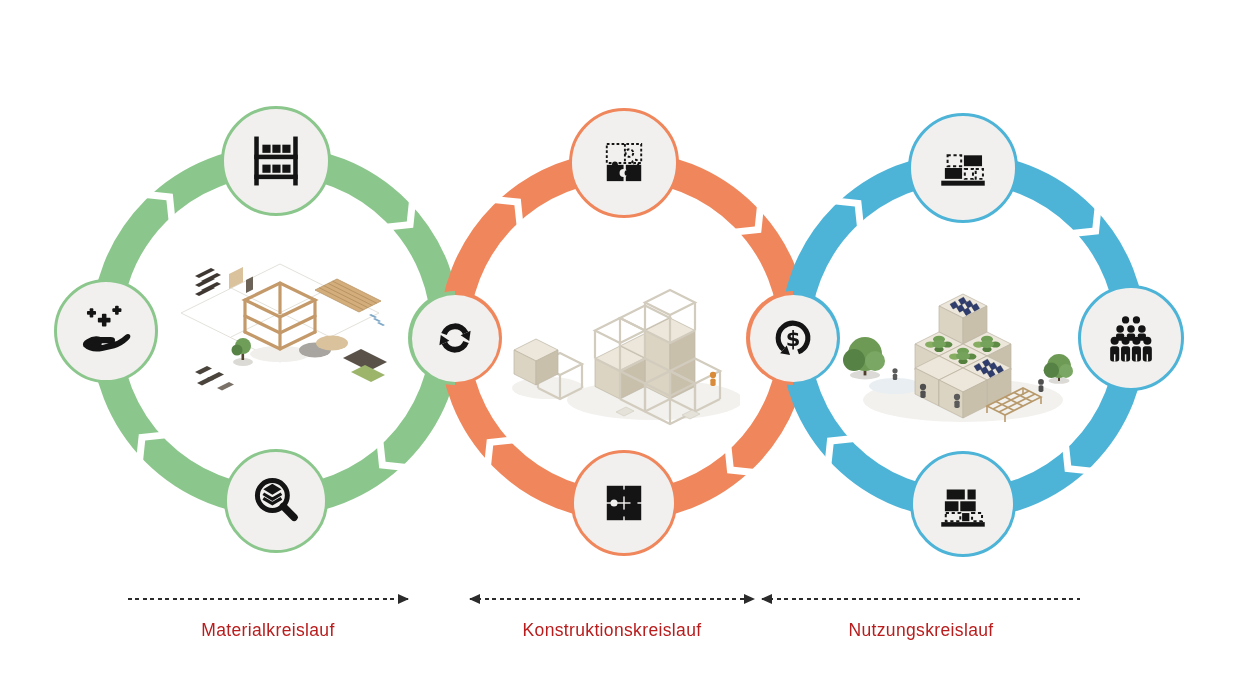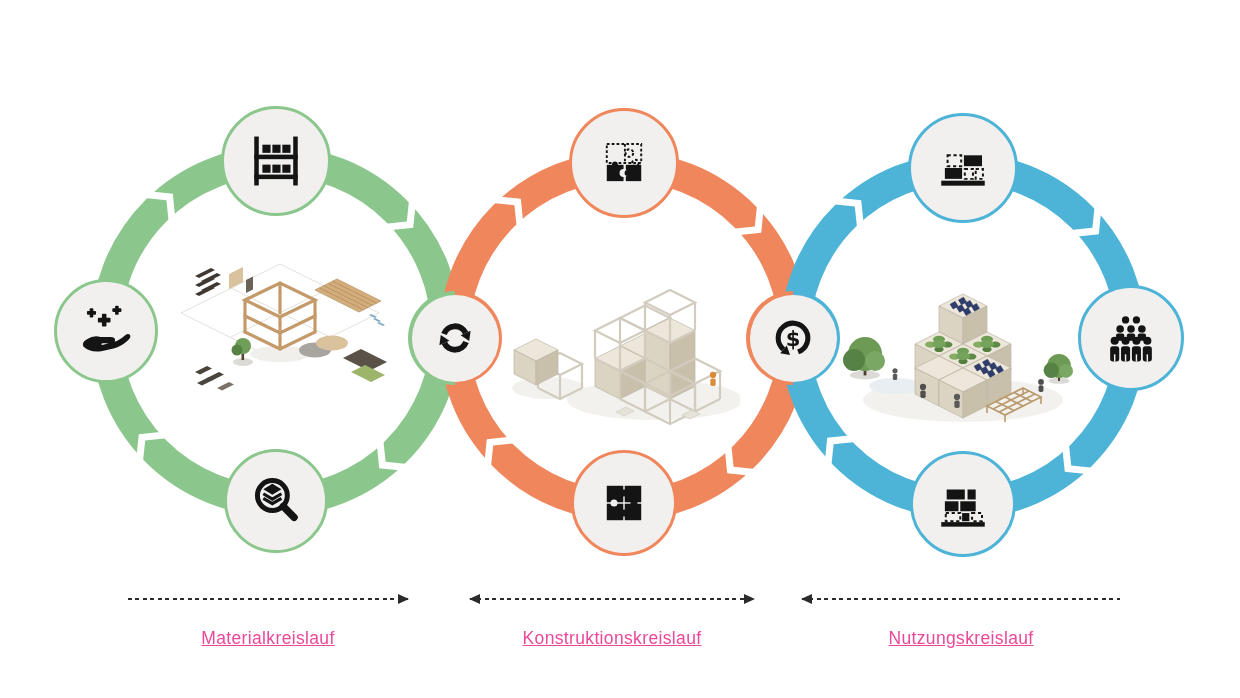--- a/index.html
+++ b/index.html
@@ -27,22 +27,22 @@
   .label-block{position:absolute; z-index:3;}
   .dashline{
     position:relative; height:2px;
     background-image:repeating-linear-gradient(90deg,#2b2b2b 0 4px, transparent 4px 7.5px);
   }
   .arr{position:absolute; width:0; height:0; top:-4.5px;
     border-top:5.5px solid transparent; border-bottom:5.5px solid transparent;}
   .arr-r{right:-1px; border-left:11px solid #2b2b2b;}
   .arr-l{left:-1px; border-right:11px solid #2b2b2b;}
   .cap{
-    text-align:center; margin-top:28px; font-size:17.5px; letter-spacing:.35px;
-    color:#ec4899; font-weight:500;text-decoration:underline;
+    text-align:center; margin-top:20px; font-size:17.5px; letter-spacing:.35px;
+    color:#b91c1c; font-weight:500;
   }
 </style>
 </head>
 <body>
 
 <div class="stage">
 
   <svg id="rings-svg" width="1240" height="698">
       <circle cx="276" cy="331" r="170" fill="none" stroke="#8BC78C" stroke-width="30"></circle>
       <polygon points="409.3,464.3 385.6,461.8 383.1,438.1 376.8,444.5 379.2,468.2 402.9,470.7" fill="#ffffff"></polygon>
@@ -393,20 +393,20 @@
   </div>
 
   <div class="label-block" style="left:470px;top:598px;width:284px">
     <div class="dashline">
       <span class="arr arr-l"></span>
       <span class="arr arr-r"></span>
     </div>
     <div class="cap">Konstruktionskreislauf</div>
   </div>
 
-  <div class="label-block" style="left:802px;top:598px;width:318px">
+  <div class="label-block" style="left:762px;top:598px;width:318px">
     <div class="dashline">
       <span class="arr arr-l"></span>
     </div>
     <div class="cap">Nutzungskreislauf</div>
   </div>
 
 </div>
 
 </body></html>

